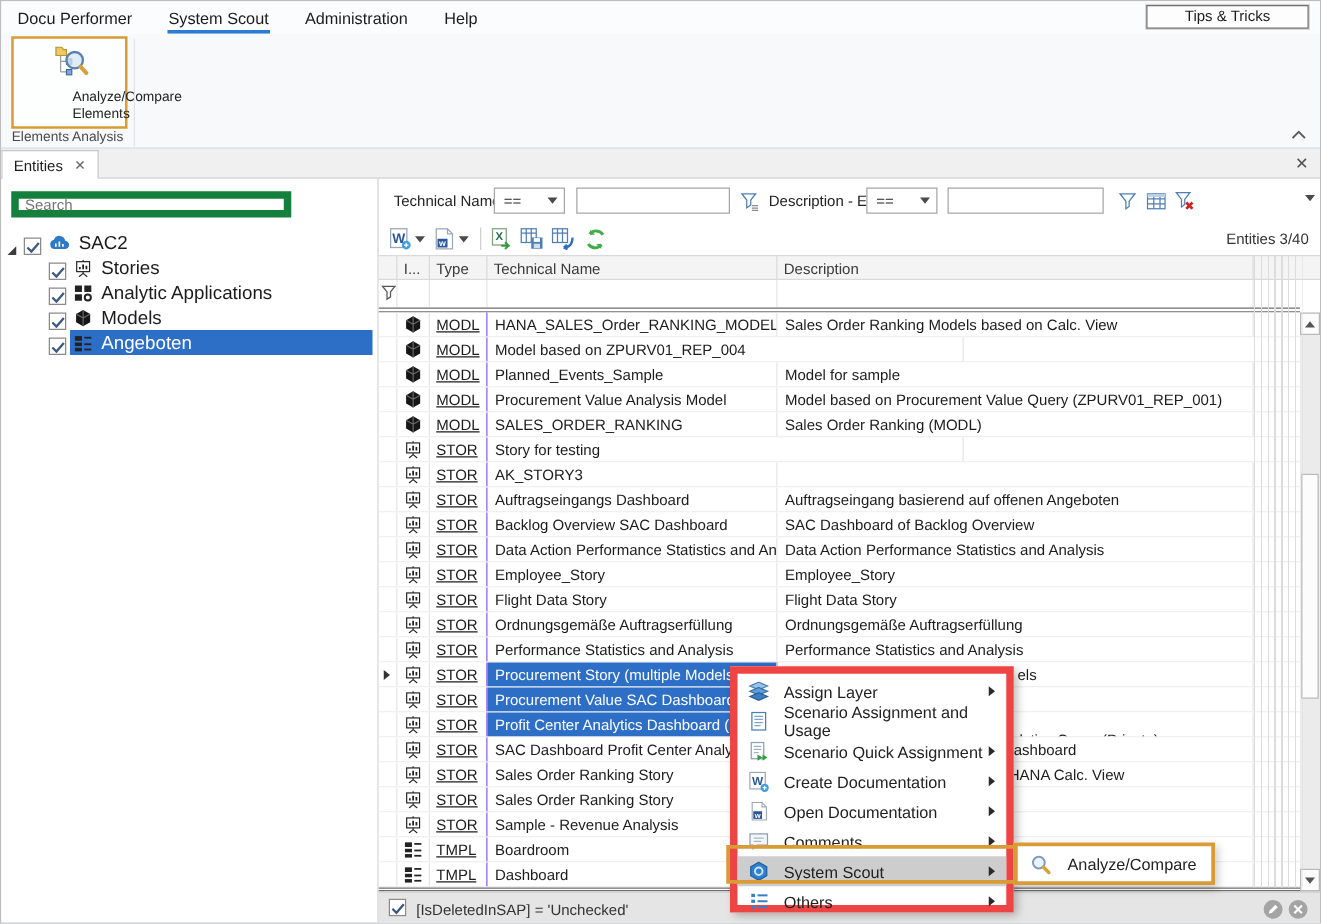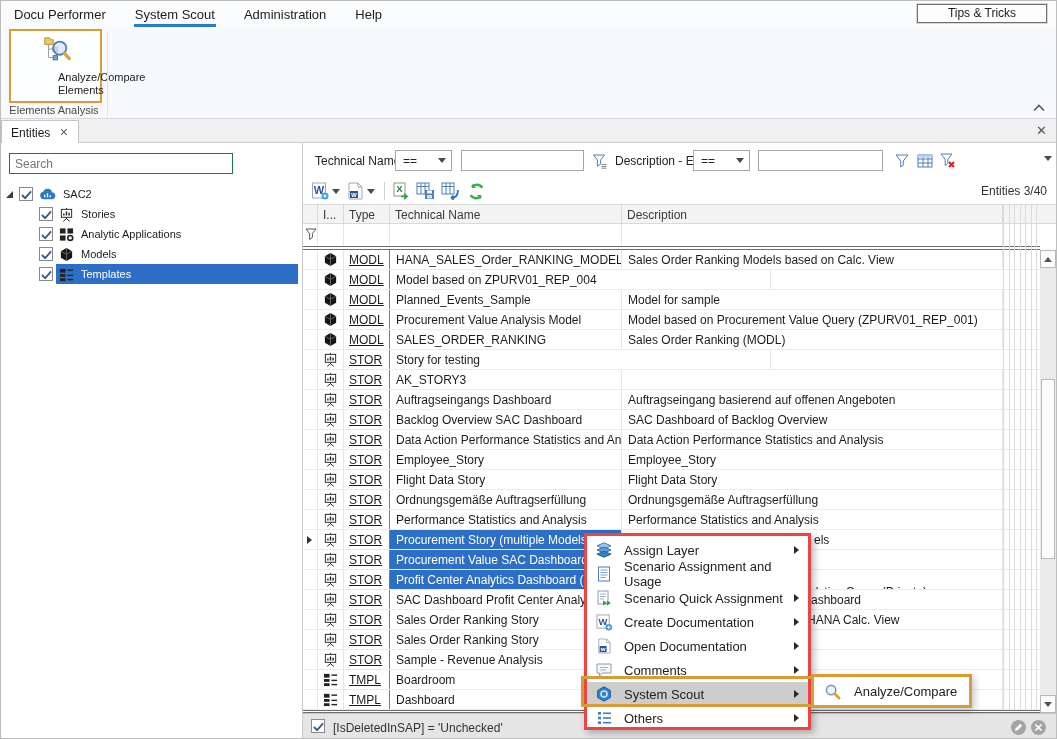--- a/index.html
+++ b/index.html
@@ -27,23 +27,23 @@
   .ribbon-chevron { position:absolute; right:10px; bottom:5px; width:14px; height:10px; cursor:pointer; }
 
   
   .tabstrip { position:absolute; left:0; top:118px; right:0; height:24px; background:#f0f0f0; border-bottom:1px solid #cccccc; }
   .tab { position:absolute; left:0; top:1px; height:24px; background:#fff; border:1px solid #c6c6c6; border-bottom:none; display:flex; align-items:center; gap:9px; padding:0 9px; font-size:12px; color:#1c1c1c; }
   .tab-close { font-size:11px; color:#666; cursor:pointer; }
   .panel-close { position:absolute; right:9px; top:4px; font-size:13px; color:#555; cursor:pointer; }
 
   
   .left-panel { position:absolute; left:0; top:142px; width:302px; bottom:0; background:#fff; border-right:1px solid #c9c9c9; }
-  .search-input { position:absolute; left:8px; top:10px; width:224px; height:21px; border:1px solid #15803d; font-family:"Liberation Sans",sans-serif; font-size:12px; padding:0 5px; color:#222; }
+  .search-input { position:absolute; left:8px; top:10px; width:224px; height:21px; border:6px solid #15803d; font-family:"Liberation Sans",sans-serif; font-size:12px; padding:0 5px; color:#222; }
   .tree { position:absolute; left:0; top:41px; right:1px; }
-  .tree-row { height:20px; display:flex; align-items:center; font-size:11px; color:#1c1c1c; cursor:default; }
+  .tree-row { height:20px; display:flex; align-items:flex-end; font-size:15px; color:#1c1c1c; cursor:default; }
   .expander { width:0; height:0; border-left:7px solid transparent; border-bottom:7px solid #3c3c3c; margin-left:5px; margin-right:4px; }
   .cbx { width:14px; height:14px; background:#fff; border:1px solid #8a8a8a; position:relative; flex:0 0 14px; }
   .cbx svg { position:absolute; left:1px; top:2px; }
   .tree-root .cbx { margin-left:2px; }
   .tree-child { padding-left:38px; }
   .node-wrap { display:flex; align-items:center; flex:1; height:20px; padding-left:3px; margin-right:3px; margin-left:3px; }
   .node-wrap .icn { margin-right:7px; }
   .node-wrap.sel { background:#2d6ec7; }
   .node-wrap.sel .node-label { color:#fff; }
 
@@ -94,21 +94,21 @@
   .tri-down-s { width:0;height:0;border-left:4px solid transparent;border-right:4px solid transparent;border-top:5px solid #555; }
 
   
   .statusbar { position:absolute; left:0; right:0; top:570px; bottom:0; background:#e5e5e5; border-top:1px solid #c6c6c6; }
   .sb-check { position:absolute; left:8px; top:5px; }
   .sb-text { position:absolute; left:30px; top:7px; font-size:12px; color:#333; }
   .sb-edit { position:absolute; right:29px; top:5px; cursor:pointer; }
   .sb-close { position:absolute; right:9px; top:5px; cursor:pointer; }
 
   
-  .ctx { position:absolute; left:583px; top:532px; width:227px; height:197px; background:#fff; border:3px solid #ef4444; box-shadow:3px 3px 7px rgba(0,0,0,.28); z-index:10; padding-top:2px; }
+  .ctx { position:absolute; left:583px; top:532px; width:227px; height:197px; background:#fff; border:6px solid #ef4444; box-shadow:3px 3px 7px rgba(0,0,0,.28); z-index:10; padding-top:2px; }
   .ctx-item { height:24px; display:flex; align-items:center; padding:0 9px 0 8px; font-size:13px; color:#222; cursor:pointer; }
   .ctx-item .icn { width:18px; margin-right:11px; flex:0 0 18px; }
   .ctx-item.selected { background:#cdcdcd; }
   .mi-arrow { margin-left:auto; width:0; height:0; border-top:4px solid transparent; border-bottom:4px solid transparent; border-left:5px solid #2a2a2a; }
   .hl-row { position:absolute; left:580px; top:675px; width:233px; height:31px; border:3px solid #d89b35; z-index:12; pointer-events:none; }
   .submenu { position:absolute; left:810px; top:673px; width:161px; height:34px; background:#fff; border:3px solid #d89b35; z-index:11; display:flex; align-items:center; padding-left:10px; gap:13px; font-size:13px; color:#222; cursor:pointer; box-shadow:3px 3px 7px rgba(0,0,0,.2); }
 </style>
 </head>
 <body>
 
@@ -240,21 +240,21 @@
             <span class="icn">
               <svg width="15" height="15" viewBox="0 0 16 16" fill="#222">
                 <rect x="1" y="2" width="6" height="4"></rect>
                 <rect x="9" y="2.6" width="6" height="1.5"></rect>
                 <rect x="1" y="7.5" width="6" height="3"></rect>
                 <rect x="9" y="8.2" width="6" height="1.5"></rect>
                 <rect x="1" y="12" width="6" height="3"></rect>
                 <rect x="9" y="12.7" width="6" height="1.5"></rect>
               </svg>
             </span>
-            <span class="node-label">Templates</span>
+            <span class="node-label">Angeboten</span>
           </span>
         </div>
       </div>
   </div>
 
   <div class="main-panel">
 
     <div class="filterbar">
       <span class="fb-label" style="left:12px">Technical Name</span>
       <div class="fb-op" style="left:92px">

